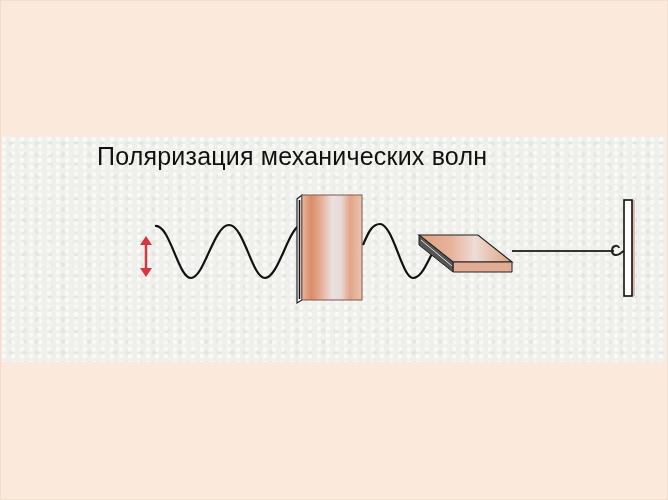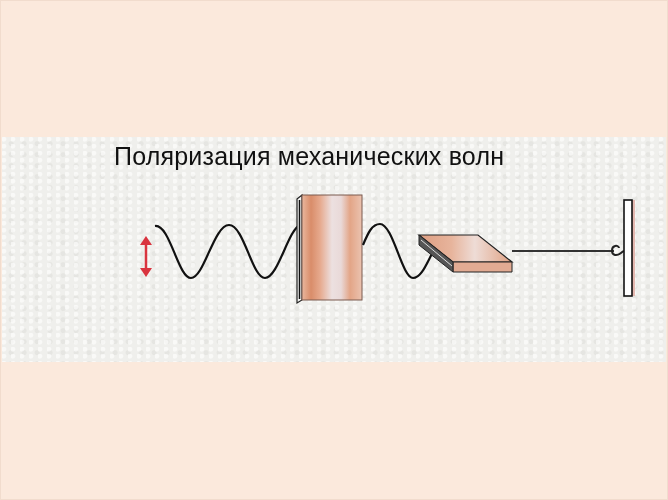--- a/index.html
+++ b/index.html
@@ -16,21 +16,21 @@
     }
     .band {
       position: absolute; left: 2px; top: 137px; width: 664px; height: 225px;
       background: #efefec;
       background-image:
         radial-gradient(circle at 20% 30%, rgba(255,255,255,0.6) 0 2px, transparent 3px),
         radial-gradient(circle at 70% 60%, rgba(220,220,215,0.5) 0 2px, transparent 3px);
       background-size: 9px 7px, 13px 11px;
     }
     .title {
-      position: absolute; left: 114px; top: 142px;
+      position: absolute; left: 97px; top: 142px;
       font-size: 25px; color: #111; letter-spacing: 0.2px;
       white-space: nowrap;
     }
     svg.diagram { position: absolute; left: 0; top: 0; }
   </style>
 </head>
 <body>
 
 <div class="frame"></div>
 <div class="band"></div>

